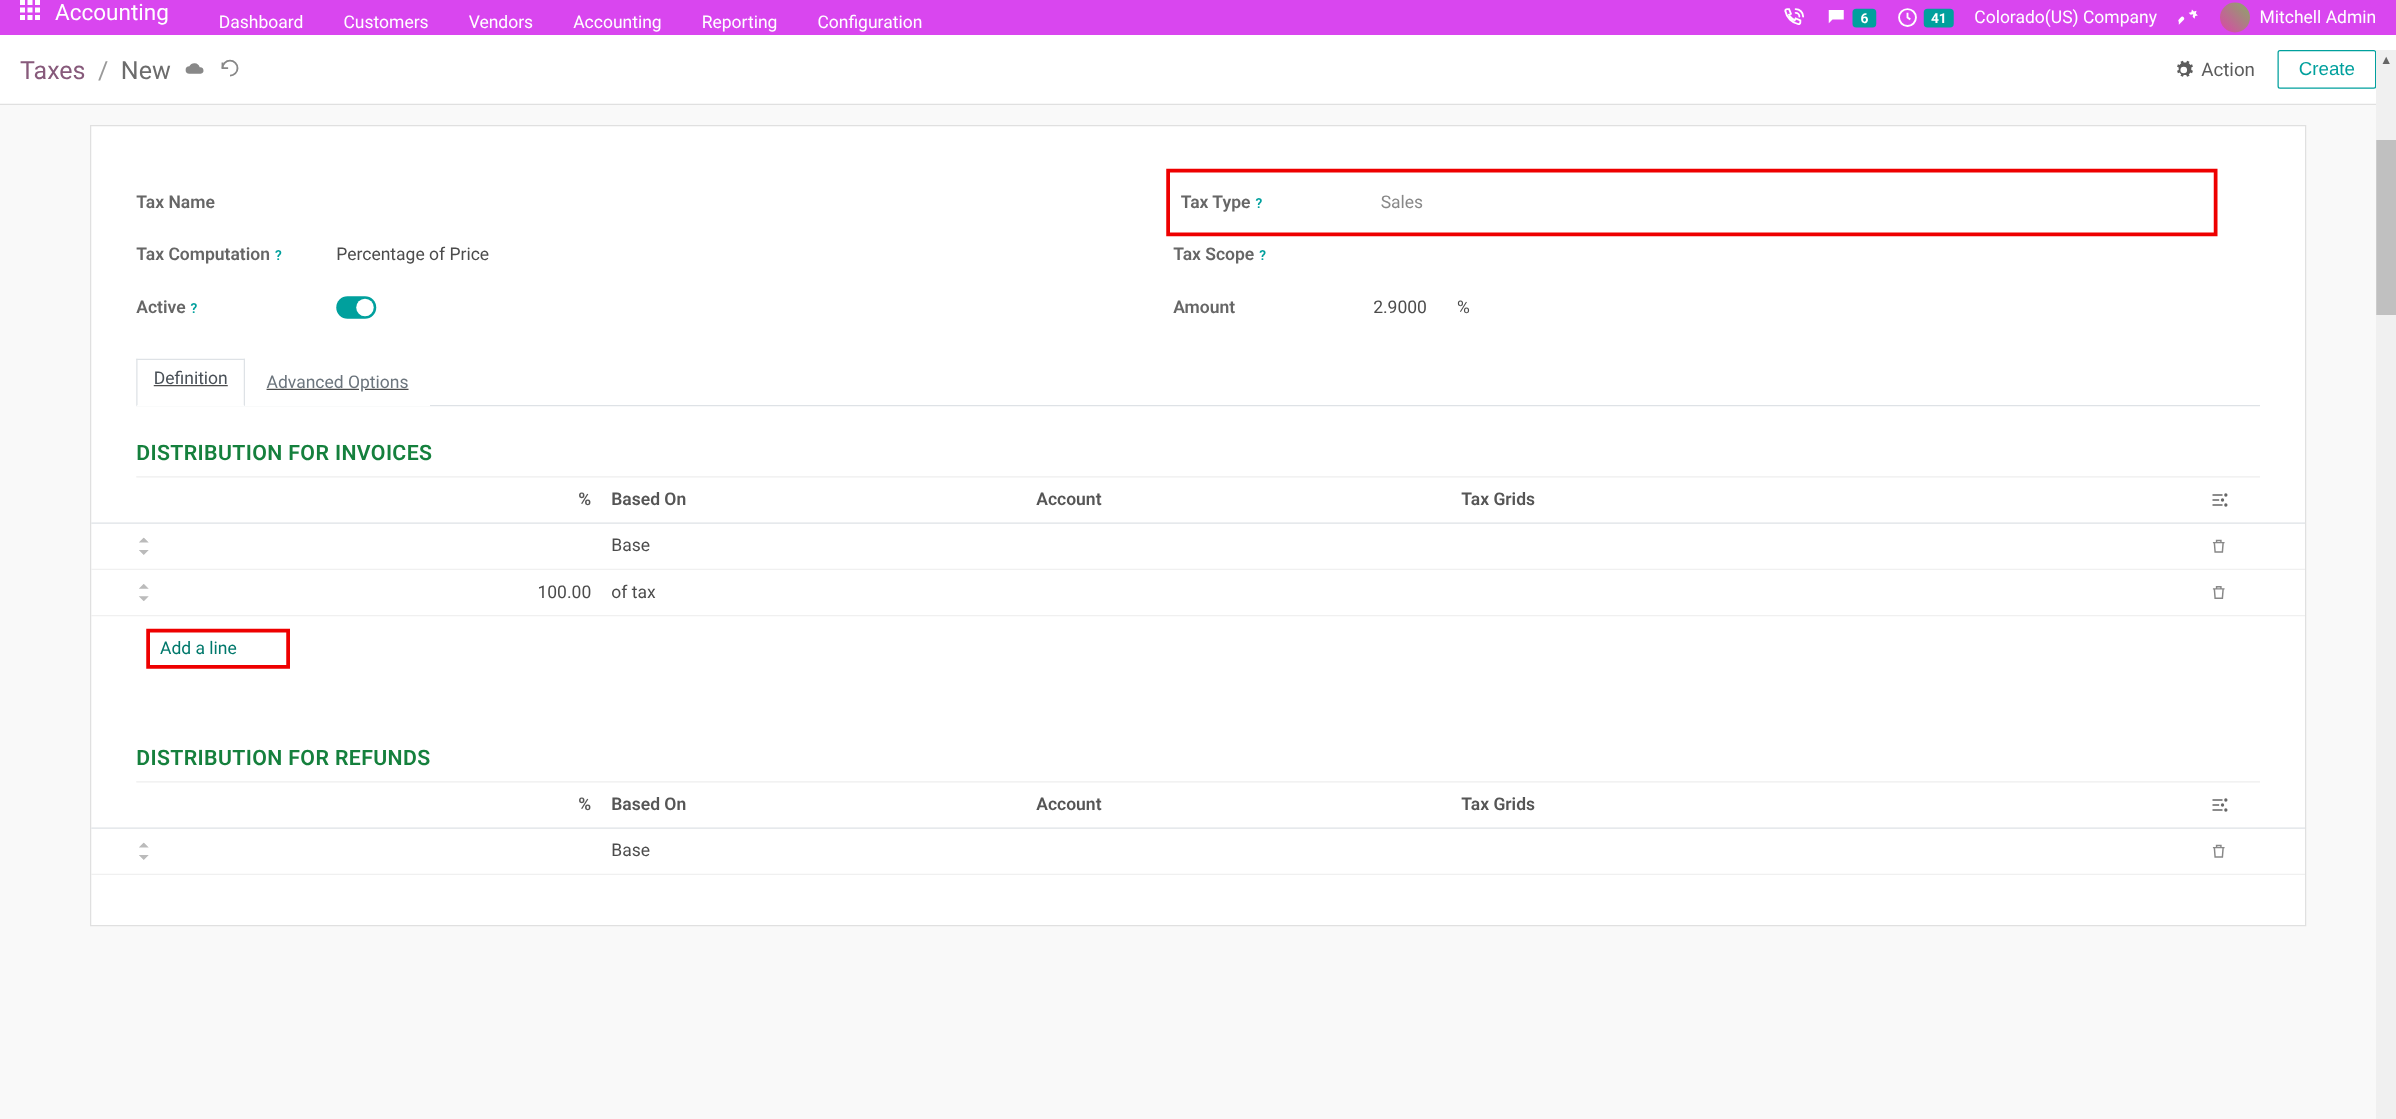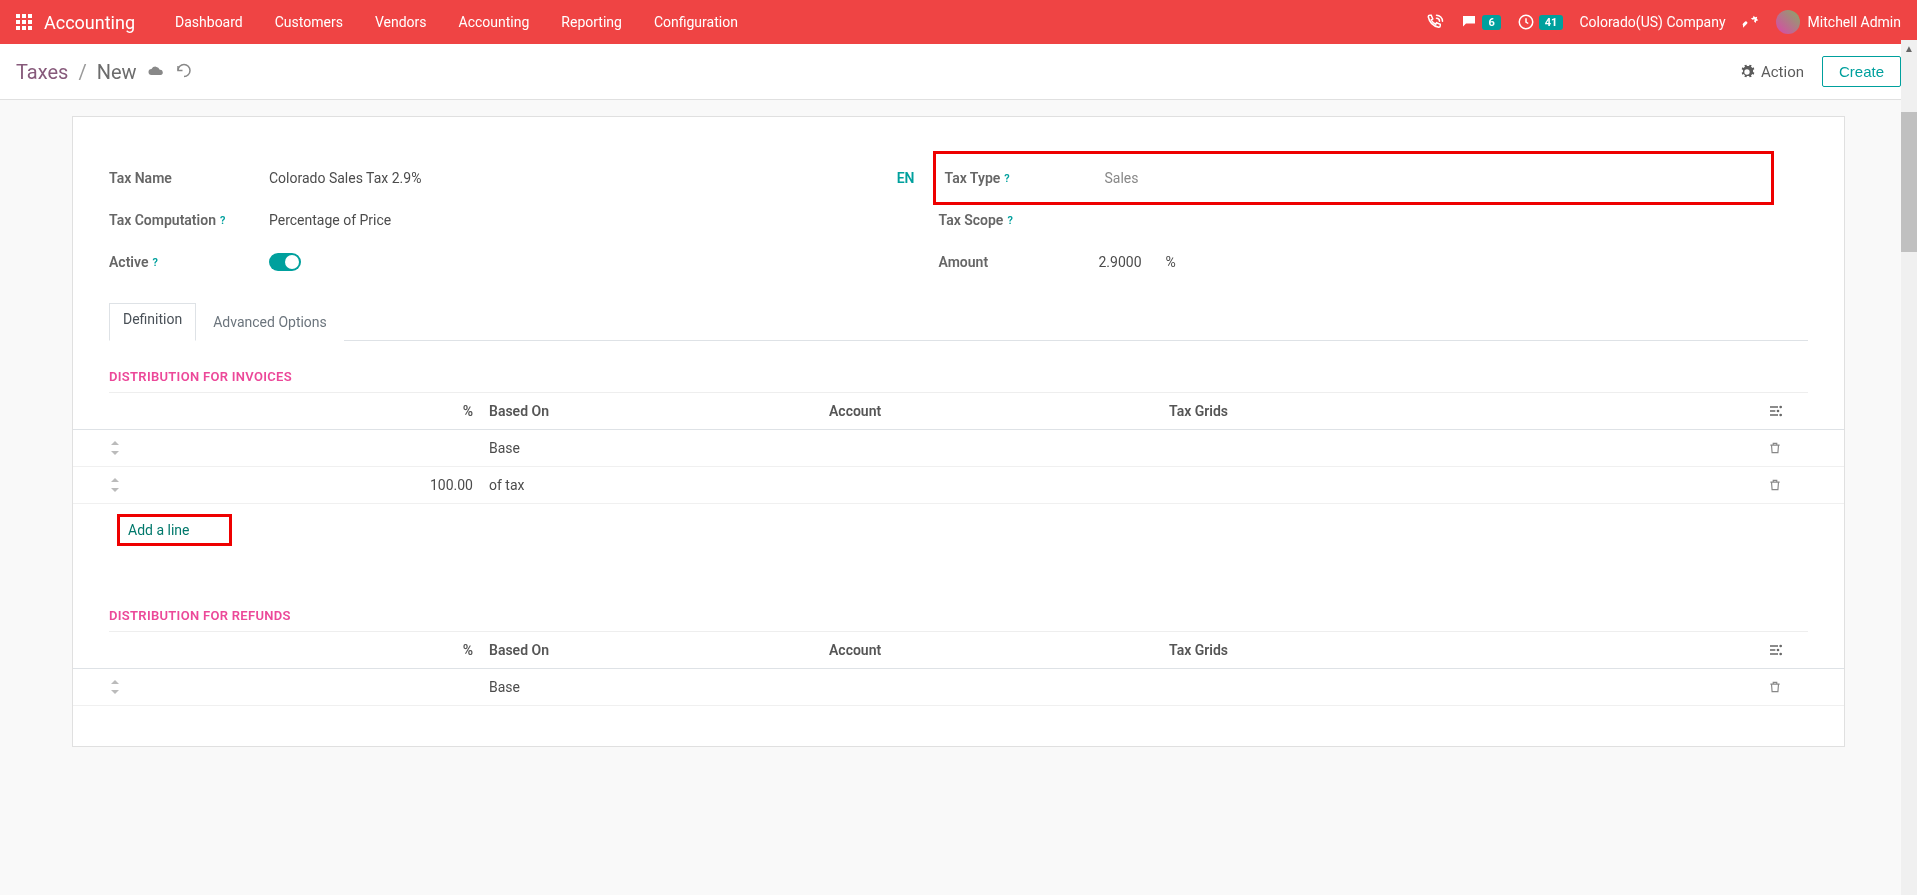--- a/index.html
+++ b/index.html
@@ -1,23 +1,22 @@
 <!DOCTYPE html>
 <html><head>
   <meta charset="utf-8">
   <style>
     * { box-sizing: border-box; margin: 0; padding: 0; }
     body { font-family: -apple-system, BlinkMacSystemFont, "Segoe UI", Roboto, sans-serif; font-size: 14px; color: #4c4c4c; background: #f9f9f9; }
 
     .top-nav {
-      background: #ef4444;
+      background: #d946ef;
       color: white;
       display: flex;
-      align-items: center;
-      height: 44px;
+      height: 28px;
       padding: 0 16px;
     }
     .apps-icon { margin-right: 12px; cursor: pointer; }
     .app-title { font-size: 18px; font-weight: 400; margin-right: 24px; }
     .nav-items { display: flex; gap: 0; flex: 1; }
     .nav-item { padding: 10px 16px; cursor: pointer; font-size: 14px; }
     .nav-right { display: flex; align-items: center; gap: 16px; }
     .nav-icon-badge { display: flex; align-items: center; gap: 4px; position: relative; cursor: pointer; }
     .badge { background: #00a09d; color: white; font-size: 11px; padding: 1px 6px; border-radius: 3px; font-weight: bold; }
     .company-name { font-size: 14px; }
@@ -55,26 +54,26 @@
     .select-underline { border-bottom: 1px solid #00a09d; flex: 1; display: flex; justify-content: space-between; align-items: center; padding-bottom: 2px; cursor: pointer; }
     .caret { color: #aaa; font-size: 10px; }
     .amount-unit { margin-left: 24px; color: #4c4c4c; }
 
     .toggle {
       width: 32px; height: 18px; background: #00a09d; border-radius: 9px; position: relative; cursor: pointer; display: inline-block;
     }
     .toggle::after { content:''; position:absolute; right:2px; top:2px; width:14px; height:14px; background:white; border-radius:50%; }
     .highlight-tt-box { border: 3px solid #e00; position: absolute; }
 
-    .tabs { display: flex; margin: 12px 36px 0; border-bottom: 1px solid #dee2e6; }
+    .tabs { display: flex; margin: 12px 36px 0; border-bottom: 1px solid #dee2e6; text-decoration: underline; }
     .tab { padding: 10px 16px; cursor: pointer; color: #6c757d; border: 1px solid transparent; margin-bottom: -1px; background: white;}
     .tab.active { border: 1px solid #dee2e6; border-bottom-color: white; color: #495057; }
     .tab-highlight { border: 3px solid #e00; padding: 7px 13px; }
 
-    .section-title { font-weight: 600; color: #ec4899; padding: 28px 36px 8px; font-size: 13px; letter-spacing: 0.3px; border-bottom: 1px solid #eee; }
+    .section-title { font-weight: 600; color: #15803d; padding: 28px 36px 8px; font-size: 17px; letter-spacing: 0.3px; border-bottom: 1px solid #eee; }
 
     .dist-table { width: calc(100% - 0px); }
     .dist-head { display: flex; border-bottom: 1px solid #dee2e6; padding: 10px 36px; font-weight: 600; color: #555; }
     .dist-row { display: flex; border-bottom: 1px solid #f0f0f0; padding: 10px 36px; align-items: center; }
     .col-drag { width: 30px; color: #bbb; cursor: grab; text-align: left; }
     .col-pct { width: 350px; text-align: right; padding-right: 16px; }
     .col-based { width: 340px; }
     .col-account { width: 340px; }
     .col-grids { flex: 1; }
     .col-settings { width: 40px; text-align: right; }
@@ -181,24 +180,20 @@
 </div>
 
 <div class="content-area">
   <div class="form-sheet">
 
     <div class="form-grid">
 
       <div class="form-col">
         <div class="form-row">
           <div class="form-label">Tax Name</div>
-          <div class="form-value">
-            <span>Colorado Sales Tax 2.9%</span>
-            <span class="en-badge">EN</span>
-          </div>
         </div>
         <div class="form-row">
           <div class="form-label">
             <span>Tax Computation</span>
             <sup class="help-q">?</sup>
           </div>
           <div class="form-value">Percentage of Price</div>
         </div>
         <div class="form-row">
           <div class="form-label">

